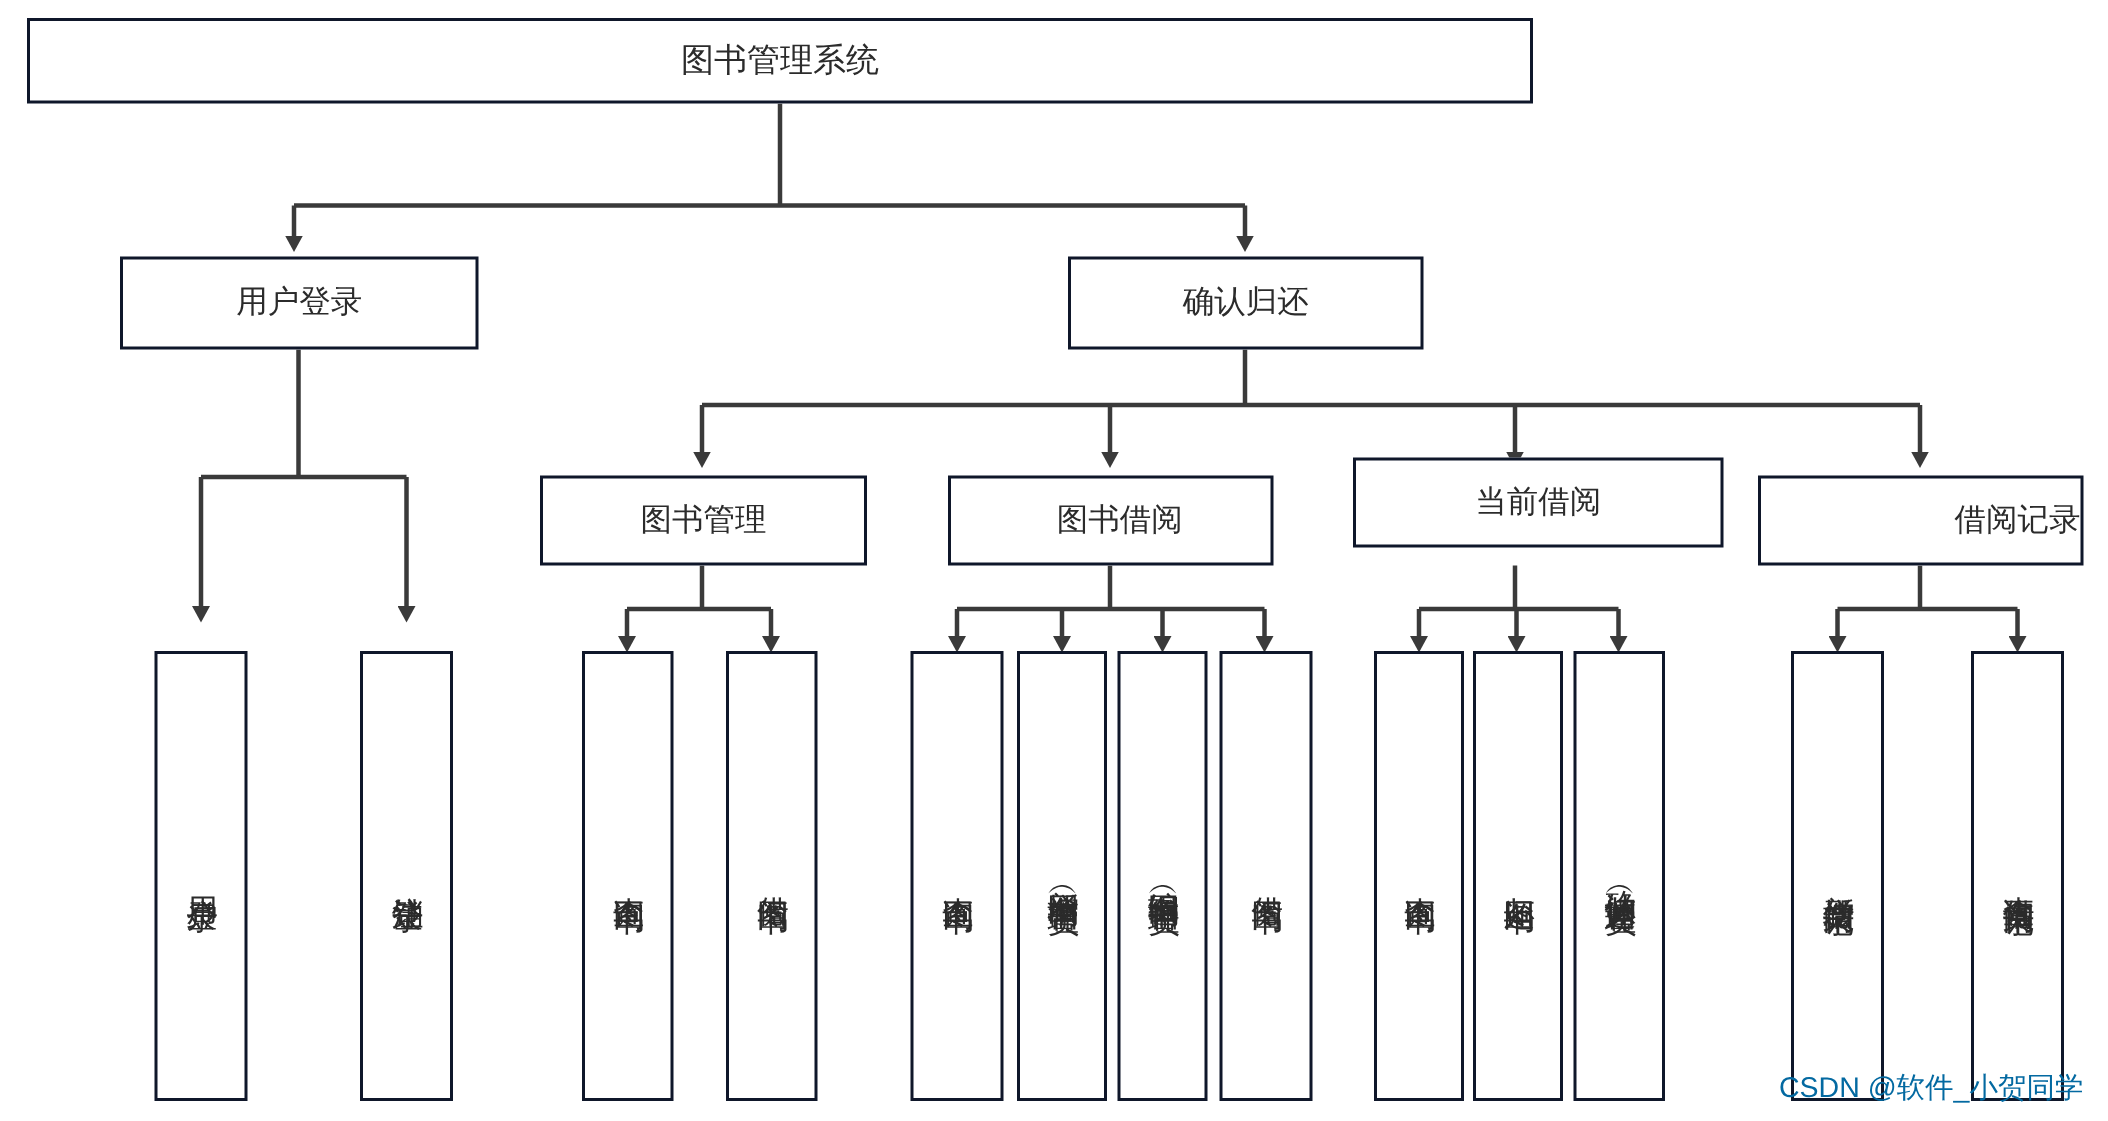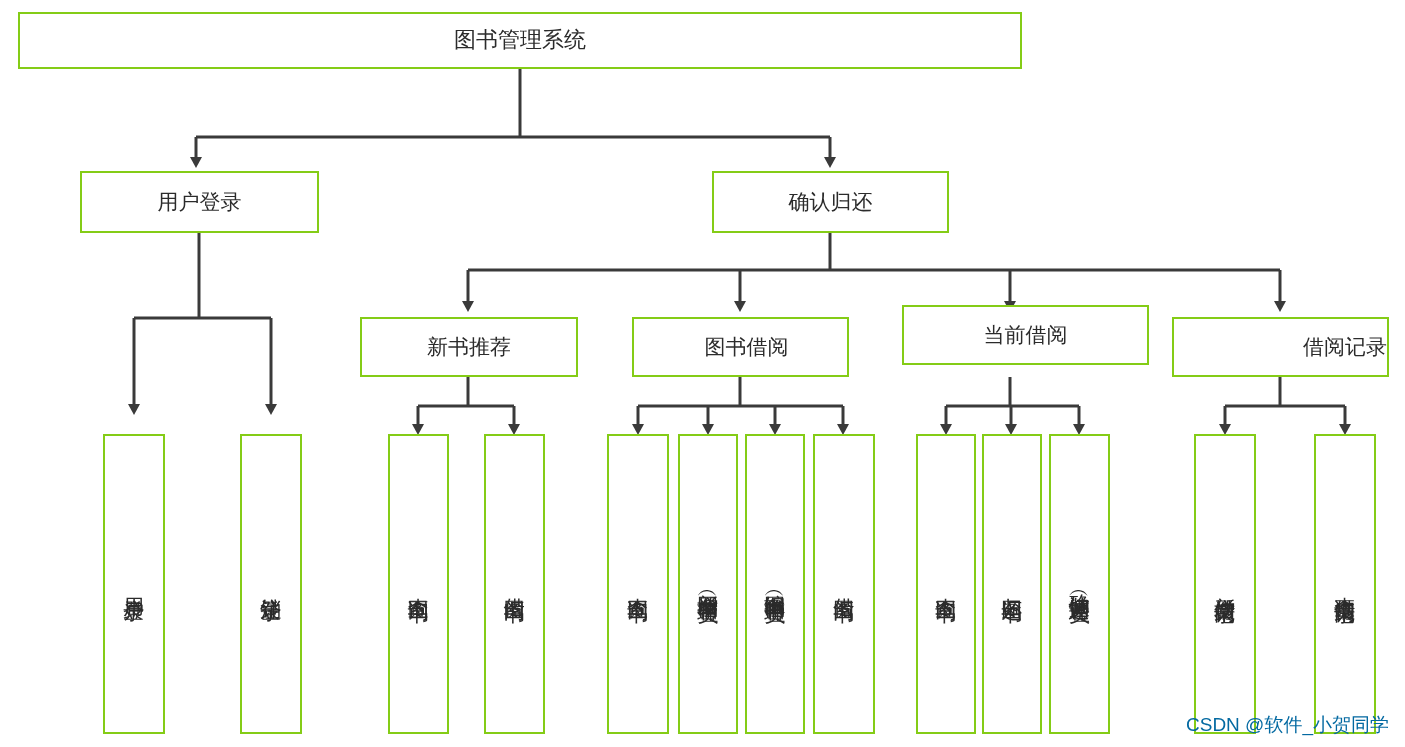--- a/index.html
+++ b/index.html
@@ -21,21 +21,21 @@
     position: absolute;
     left: 0;
     top: 0;
     width: 1405px;
     height: 747px;
     pointer-events: none;
   }
   .node {
     position: absolute;
     box-sizing: border-box;
-    border: 2px solid #84cc16;
+    border: 2px solid #0f172a;
     background: #ffffff;
     color: #2b2b2b;
     display: flex;
     align-items: center;
     justify-content: center;
     text-align: center;
     line-height: 1.12;
     z-index: 2;
   }
   .node.h {
@@ -125,21 +125,21 @@
   </div>
 
   <div class="node h" style="left:80px; top:171px; width:239px; height:62px;">
     <span>用户登录</span>
   </div>
   <div class="node h" style="left:712px; top:171px; width:237px; height:62px;">
     <span>确认归还</span>
   </div>
 
   <div class="node h" style="left:360px; top:317px; width:218px; height:60px;">
-    <span>新书推荐</span>
+    <span>图书管理</span>
   </div>
   <div class="node h" style="left:632px; top:317px; width:217px; height:60px;padding-left:12px;">
     <span>图书借阅</span>
   </div>
   <div class="node h" style="left:902px; top:305px; width:247px; height:60px;">
     <span>当前借阅</span>
   </div>
   <div class="node h" style="left:1172px; top:317px; width:217px; height:60px;justify-content:flex-end;">
     <span>借阅记录</span>
   </div>

